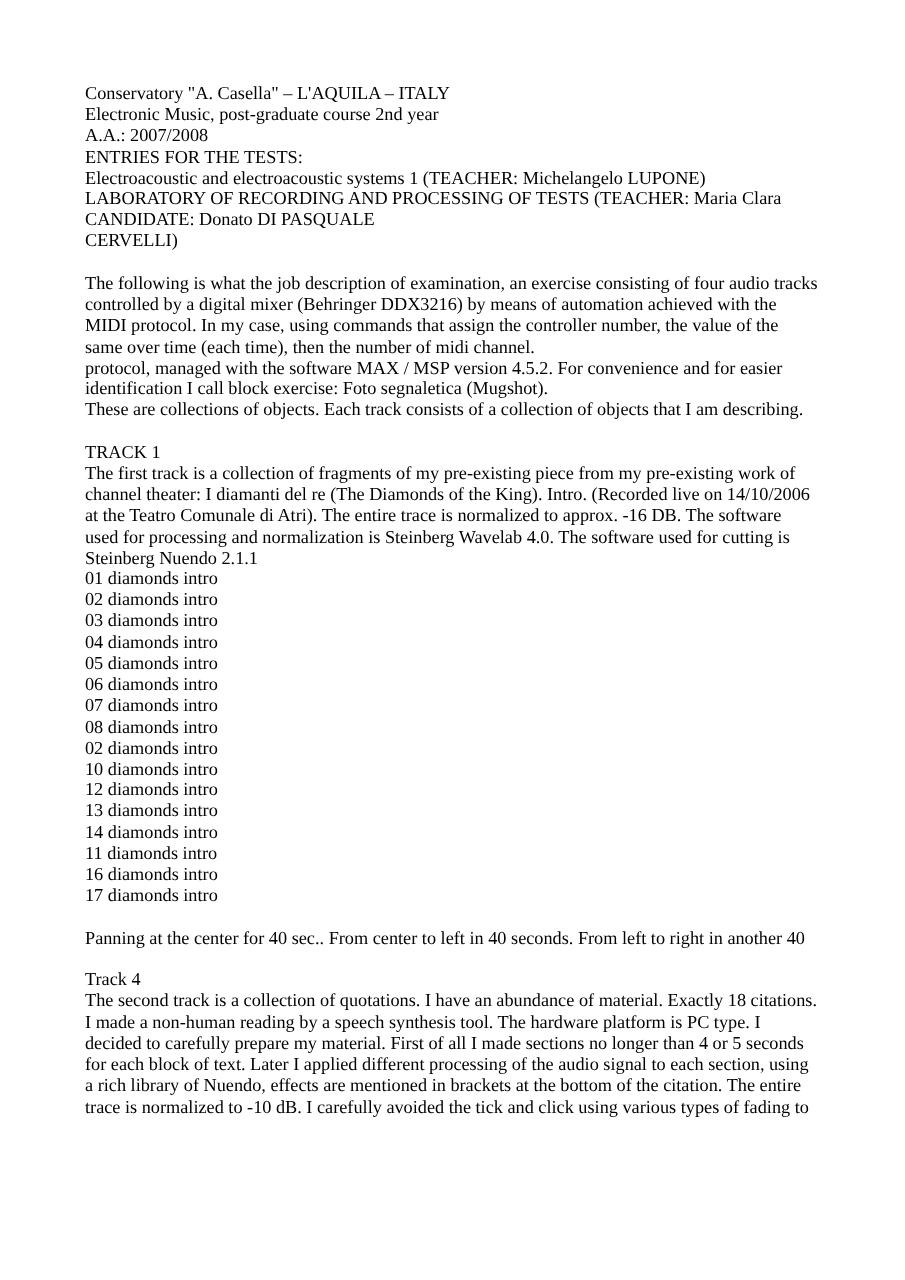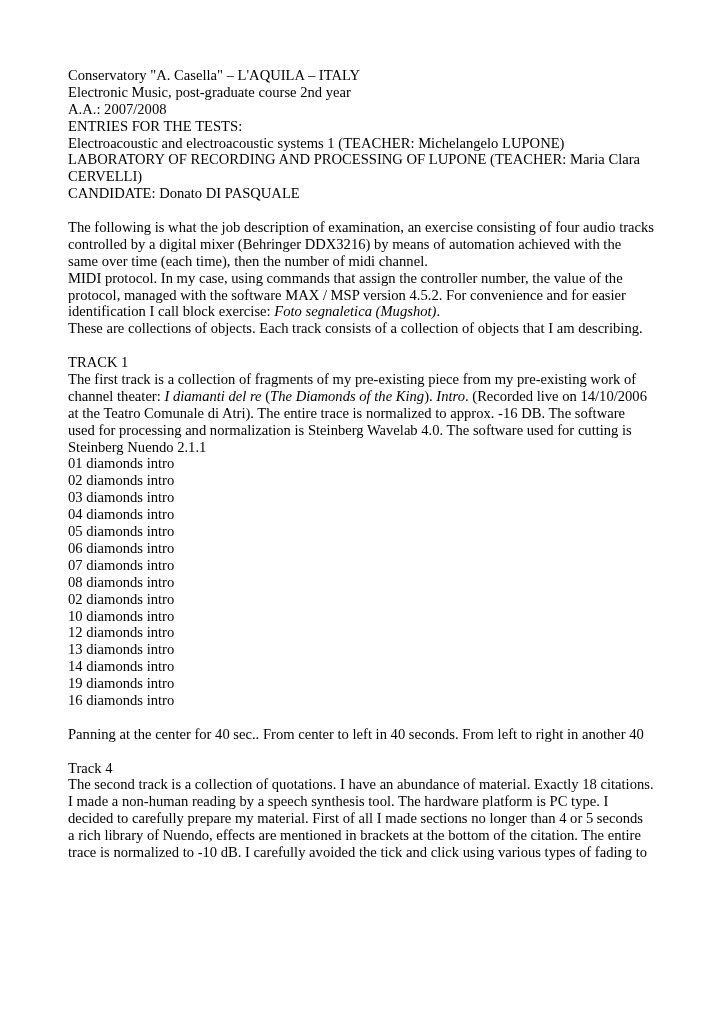--- a/index.html
+++ b/index.html
@@ -23,47 +23,46 @@
     font-size: 14.6px;
     line-height: 16.9px;
     color: #000000;
   }
   .block { }
   .line {
     white-space: pre;
     height: 16.9px;
   }
   .italic {
-    font-style: italic;
   }
   .spacer {
     height: 16.9px;
   }
 </style>
 </head>
 <body>
 
 <div class="page">
   <div class="doc" id="doc">
       <div class="block">
         <div class="line"><span>Conservatory "A. Casella" – L'AQUILA – ITALY</span></div>
         <div class="line"><span>Electronic Music, post-graduate course 2nd year</span></div>
         <div class="line"><span>A.A.: 2007/2008</span></div>
         <div class="line"><span>ENTRIES FOR THE TESTS:</span></div>
         <div class="line"><span>Electroacoustic and electroacoustic systems 1 (TEACHER: Michelangelo LUPONE)</span></div>
-        <div class="line"><span>LABORATORY OF RECORDING AND PROCESSING OF LUPONE (TEACHER: Maria Clara</span></div>
+        <div class="line"><span>LABORATORY OF RECORDING AND PROCESSING OF TESTS (TEACHER: Maria Clara</span></div>
+        <div class="line"><span>CANDIDATE: Donato DI PASQUALE</span></div>
         <div class="line"><span>CERVELLI)</span></div>
-        <div class="line"><span>CANDIDATE: Donato DI PASQUALE</span></div>
       </div>
       <div class="spacer"></div>
       <div class="block">
         <div class="line"><span>The following is what the job description of examination, an exercise consisting of four audio tracks</span></div>
         <div class="line"><span>controlled by a digital mixer (Behringer DDX3216) by means of automation achieved with the</span></div>
+        <div class="line"><span>MIDI protocol. In my case, using commands that assign the controller number, the value of the</span></div>
         <div class="line"><span>same over time (each time), then the number of midi channel.</span></div>
-        <div class="line"><span>MIDI protocol. In my case, using commands that assign the controller number, the value of the</span></div>
       </div>
       <div class="block">
         <div class="line"><span>protocol, managed with the software MAX / MSP version 4.5.2. For convenience and for easier</span></div>
         <div class="line"><span>identification I call block exercise: </span><span class="italic">Foto segnaletica (Mugshot)</span><span>.</span></div>
       </div>
       <div class="block">
         <div class="line"><span>These are collections of objects. Each track consists of a collection of objects that I am describing.</span></div>
       </div>
       <div class="spacer"></div>
       <div class="block">
@@ -83,32 +82,34 @@
         <div class="line"><span>04 diamonds intro</span></div>
         <div class="line"><span>05 diamonds intro</span></div>
         <div class="line"><span>06 diamonds intro</span></div>
         <div class="line"><span>07 diamonds intro</span></div>
         <div class="line"><span>08 diamonds intro</span></div>
         <div class="line"><span>02 diamonds intro</span></div>
         <div class="line"><span>10 diamonds intro</span></div>
         <div class="line"><span>12 diamonds intro</span></div>
         <div class="line"><span>13 diamonds intro</span></div>
         <div class="line"><span>14 diamonds intro</span></div>
-        <div class="line"><span>19 diamonds intro</span></div>
+        <div class="line"><span>11 diamonds intro</span></div>
         <div class="line"><span>16 diamonds intro</span></div>
+        <div class="line"><span>17 diamonds intro</span></div>
       </div>
       <div class="spacer"></div>
       <div class="block">
         <div class="line"><span>Panning at the center for 40 sec.. From center to left in 40 seconds. From left to right in another 40</span></div>
       </div>
       <div class="spacer"></div>
       <div class="block">
         <div class="line"><span>Track 4</span></div>
       </div>
       <div class="block">
         <div class="line"><span>The second track is a collection of quotations. I have an abundance of material. Exactly 18 citations.</span></div>
         <div class="line"><span>I made a non-human reading by a speech synthesis tool. The hardware platform is PC type. I</span></div>
         <div class="line"><span>decided to carefully prepare my material. First of all I made sections no longer than 4 or 5 seconds</span></div>
+        <div class="line"><span>for each block of text. Later I applied different processing of the audio signal to each section, using</span></div>
         <div class="line"><span>a rich library of Nuendo, effects are mentioned in brackets at the bottom of the citation. The entire</span></div>
         <div class="line"><span>trace is normalized to -10 dB. I carefully avoided the tick and click using various types of fading to</span></div>
       </div>
     </div>
 </div>
 
 </body></html>

